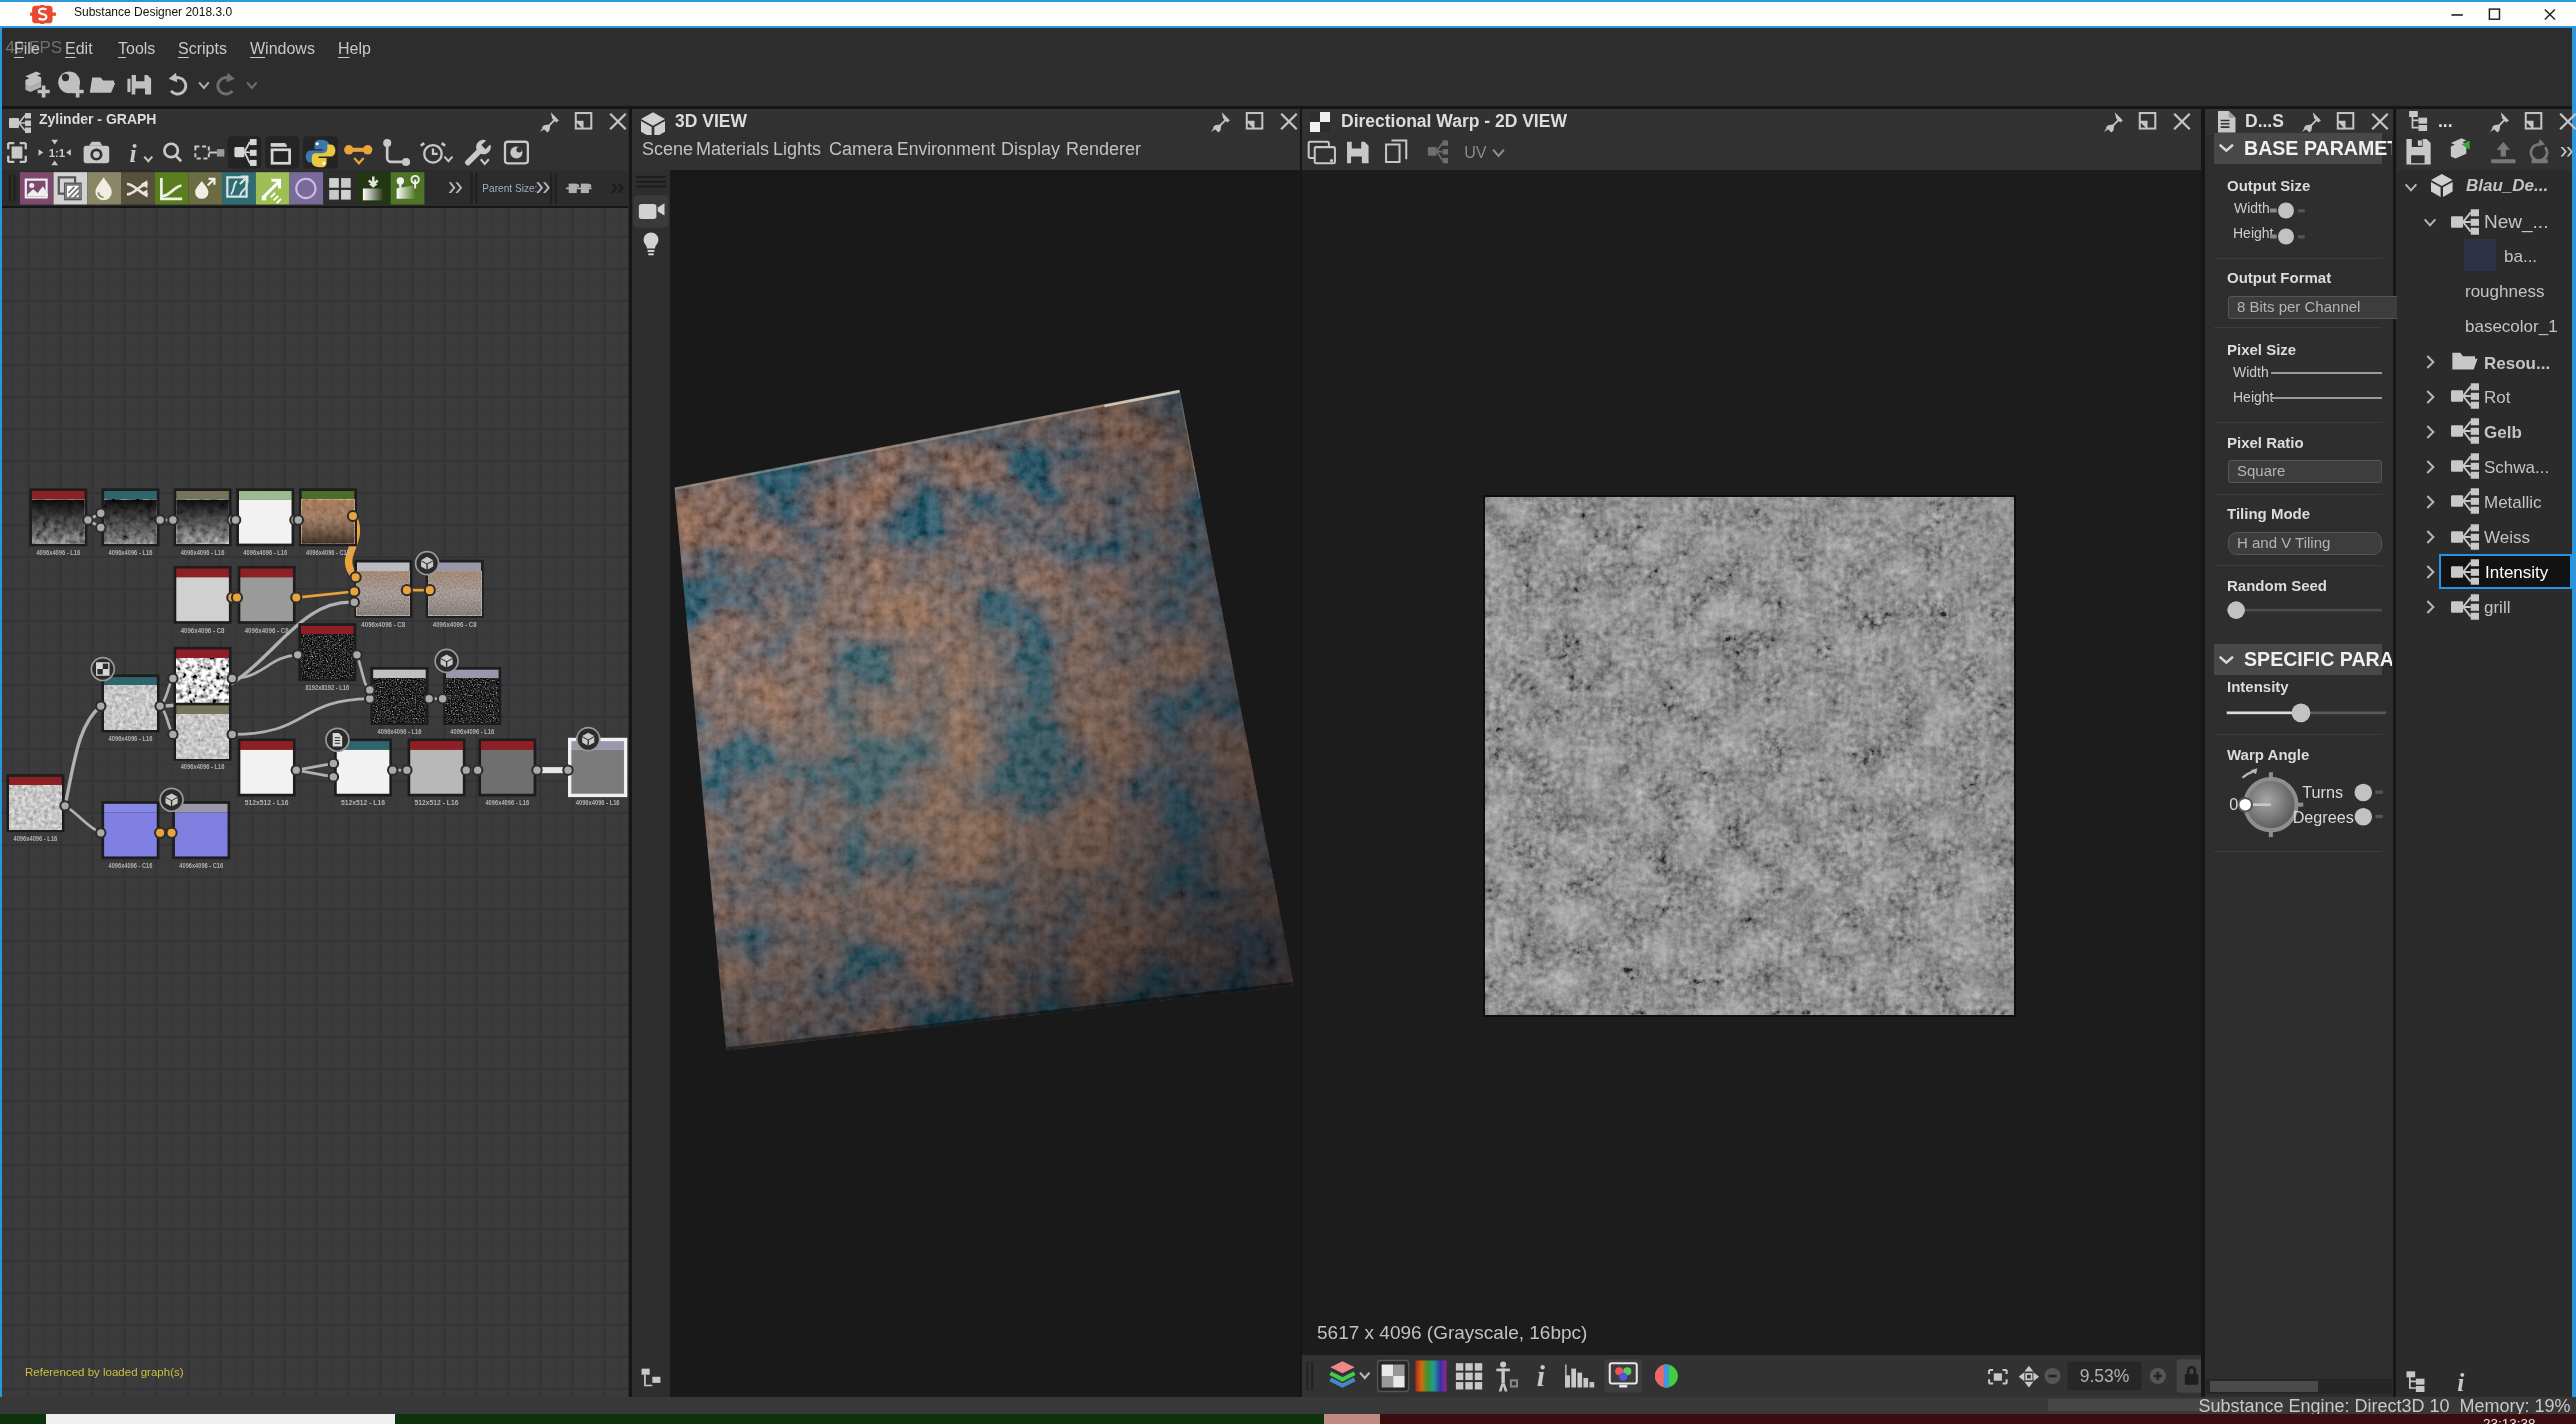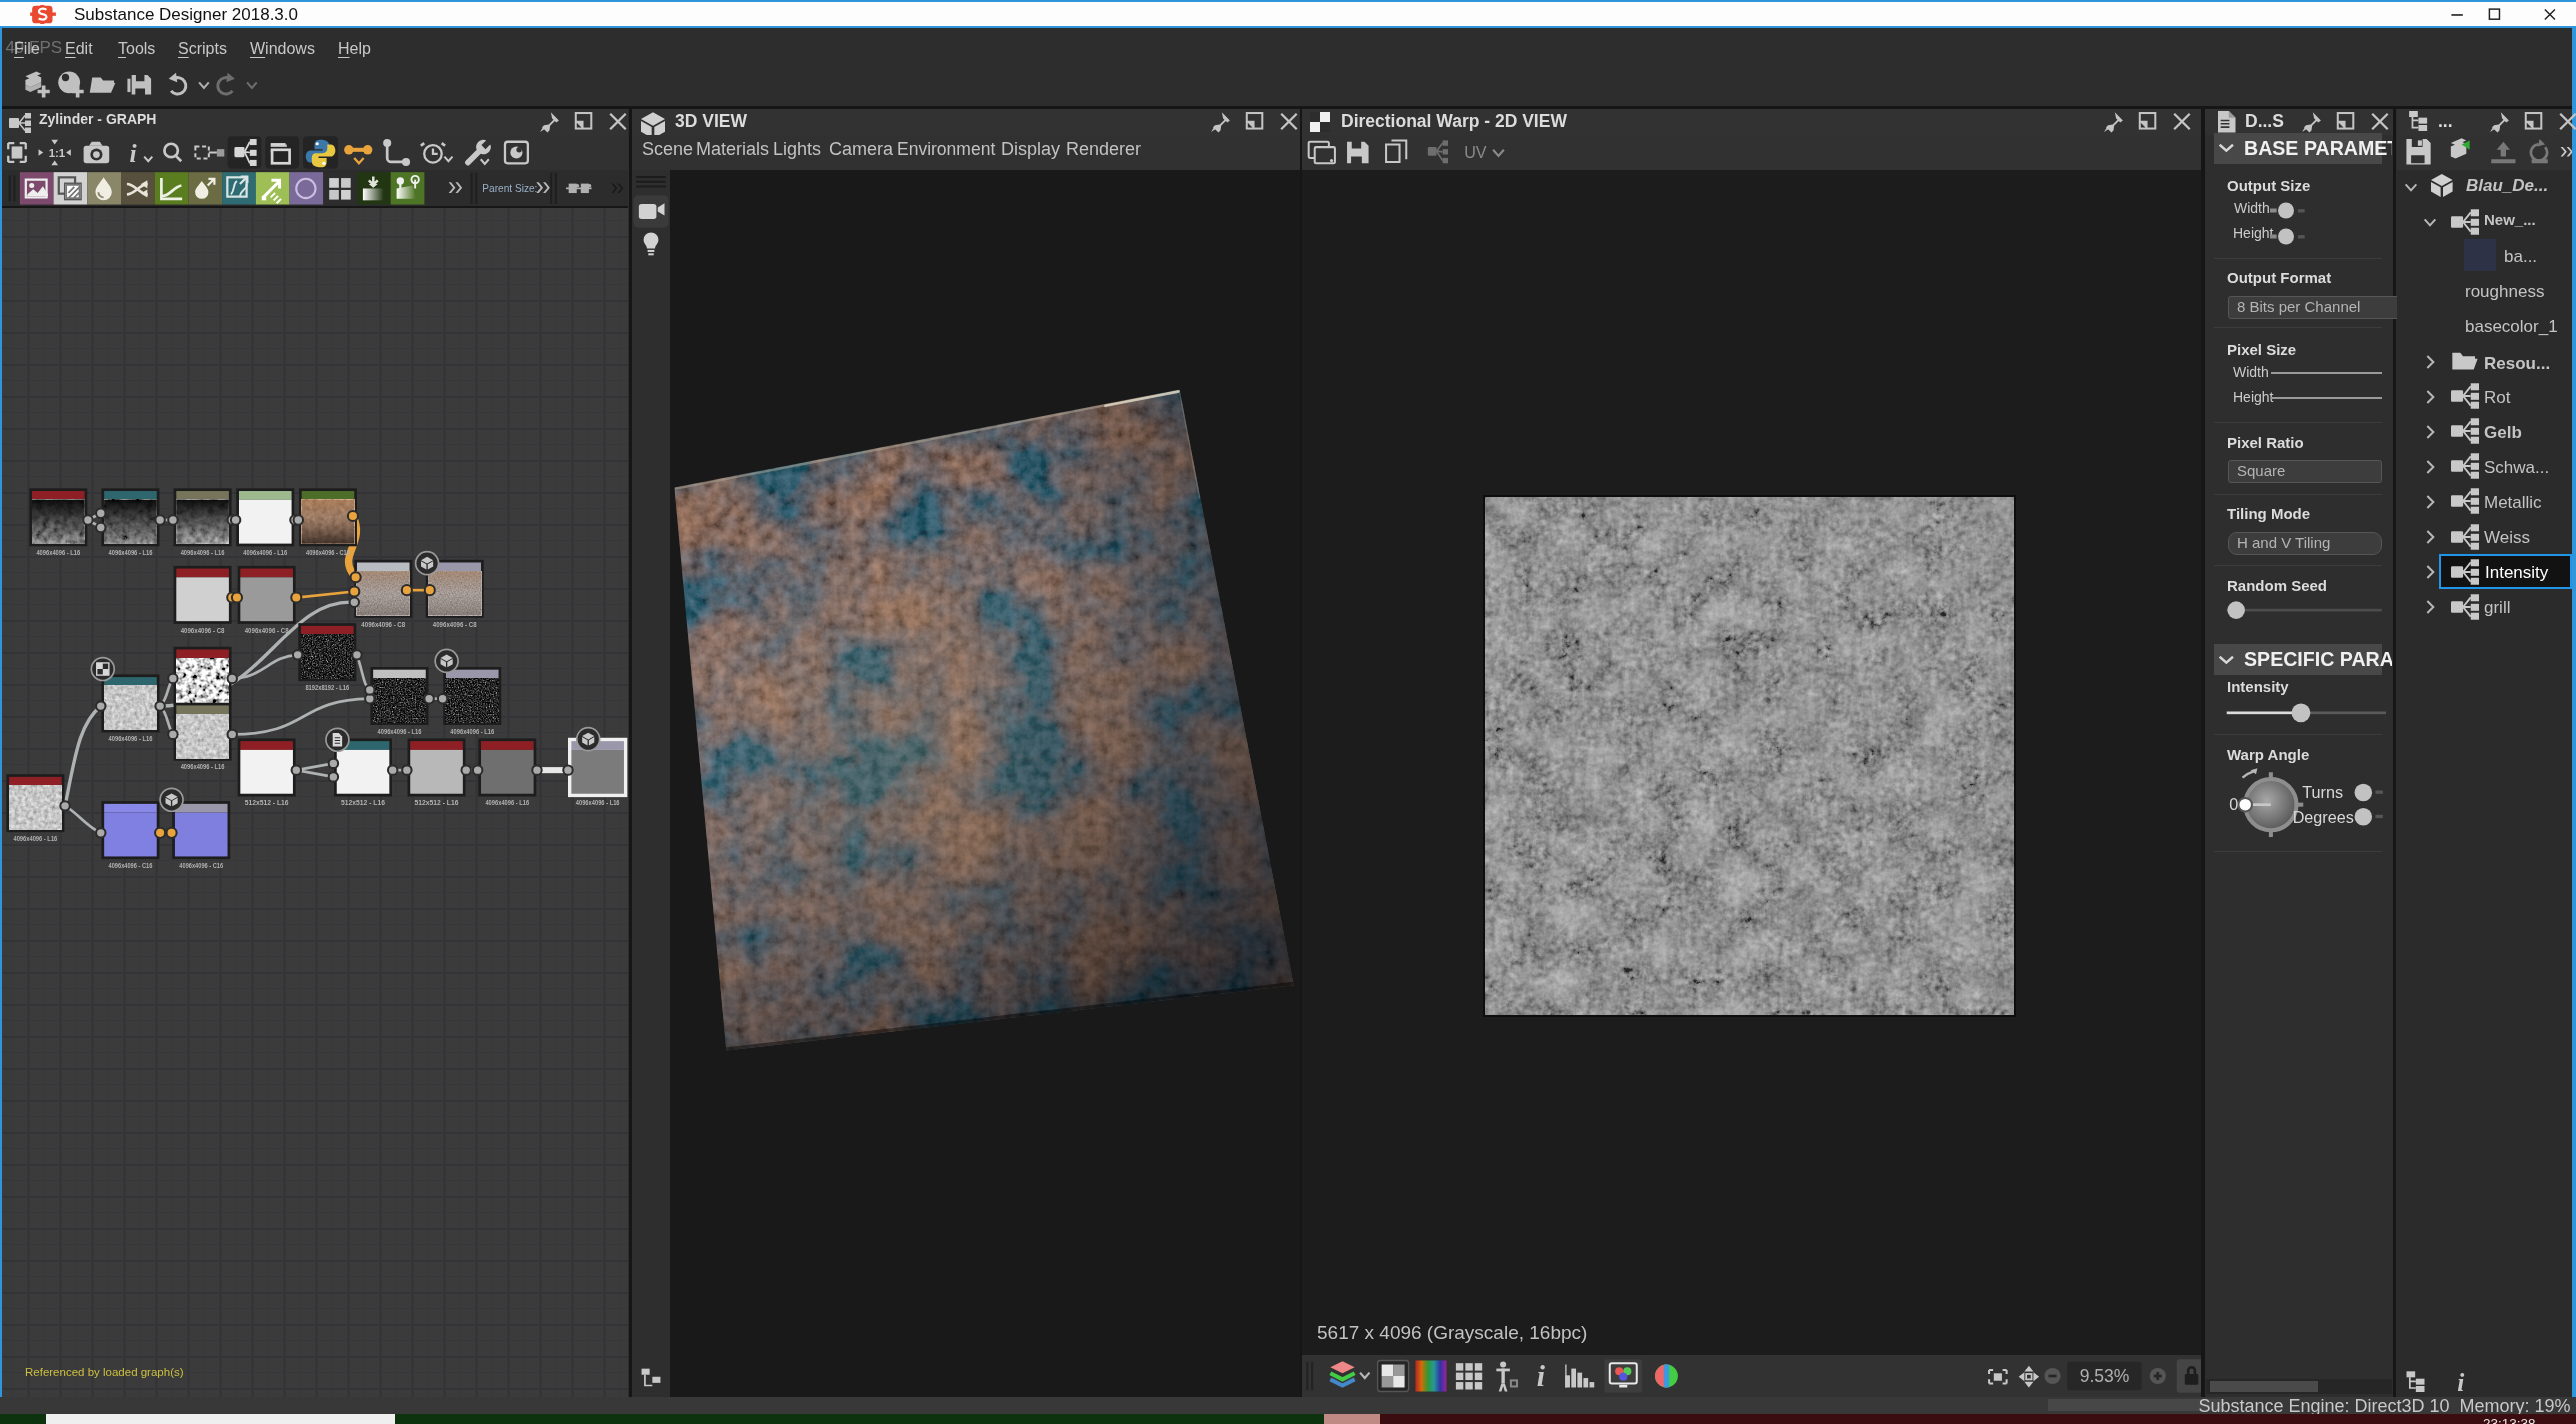--- a/index.html
+++ b/index.html
@@ -9,21 +9,21 @@
 
 <div class="abs" style="left:0;top:0;width:2576px;height:28px;background:#fdfdfd;border-top:2px solid #2f96dc;border-bottom:2px solid #2f96dc"></div>
 <svg class="abs" style="left:30px;top:4.7px" width="26" height="19" viewBox="0 0 38 28">
  <rect x="3" y="1" width="30" height="26" rx="5" fill="#e8492f"></rect>
  <rect x="0" y="11" width="6" height="5" fill="#e8492f"></rect>
     <rect x="32" y="11" width="6" height="5" fill="#e8492f"></rect>
  <rect x="15" y="-1" width="6" height="4" fill="#e8492f"></rect>
     <rect x="15" y="25" width="6" height="4" fill="#e8492f"></rect>
  <path d="M24 7c-2-2-8-2.4-10 0-1.8 2-1 4.5 1.5 5.5l6 1.8c2.8 1 3.4 4 1.3 5.8-2.4 2-8 1.7-10-.5" stroke="#fff" stroke-width="3.2" fill="none"></path>
 </svg>
-<div class="abs" style="left:74px;top:5.4px;font-size:17px;color:#111;">Substance Designer 2018.3.0</div>
+<div class="abs" style="left:74px;top:5.4px;font-size:12px;color:#111;">Substance Designer 2018.3.0</div>
 <svg class="abs" style="left:2442px;top:8px" width="121" height="15" viewBox="0 0 180 22">
  <rect x="14" y="9" width="17" height="2.4" fill="#222"></rect>
  <rect x="70.5" y="1.5" width="15" height="15" fill="none" stroke="#222" stroke-width="2.2"></rect>
  <path d="M153 2 L168 17 M168 2 L153 17" stroke="#222" stroke-width="2.2"></path>
 </svg>
 
 <div class="abs" style="left:0;top:32px;width:2576px;height:74px;background:#2d2d2d"></div>
 <div class="abs" style="left:5.4px;top:38px;font-size:17px;color:#707070;">49 FPS</div>
 <div class="abs" style="left:14px;top:40px;font-size:16px;color:#c8c8c8"><u>F</u>ile</div>
 <div class="abs" style="left:65px;top:40px;font-size:16px;color:#c8c8c8"><u>E</u>dit</div>
@@ -1067,21 +1067,21 @@
   </svg>
 <svg class="abs" style="left:2451px;top:209px" width="28" height="26" viewBox="0 0 44 40">
     <g fill="#c8c8c8">
       <rect x="0" y="11" width="19" height="18" rx="2"></rect>
       <rect x="31" y="0" width="13" height="11"></rect>
       <rect x="31" y="15" width="13" height="11"></rect>
       <rect x="31" y="29" width="13" height="11"></rect>
       <path d="M19 20 L31 5 M19 20 L31 20 M19 20 L31 35" stroke="#c8c8c8" stroke-width="3"></path>
     </g>
   </svg>
-<div class="abs" style="left:2484px;top:211px;font-size:15px;color:#c4c4c4;font-weight:bold;font-style:normal">New_...</div>
+<div class="abs" style="left:2484px;top:211px;font-size:19px;color:#c4c4c4;font-weight:normal;font-style:normal">New_...</div>
 <div class="abs" style="left:2464px;top:239px;width:32px;height:32px;background:#2e3247"></div>
 <div class="abs" style="left:2504px;top:247px;font-size:17px;color:#c4c4c4;font-weight:normal;font-style:normal">ba...</div>
 <div class="abs" style="left:2465px;top:282px;font-size:17px;color:#c4c4c4;font-weight:normal;font-style:normal">roughness</div>
 <div class="abs" style="left:2465px;top:317px;font-size:17px;color:#c4c4c4;font-weight:normal;font-style:normal">basecolor_1</div>
 <svg class="abs" style="left:2422px;top:354px" width="16" height="16" viewBox="0 0 24 24">
     <path d="M8 3 l9 9 -9 9" stroke="#b8b8b8" stroke-width="3" fill="none"></path>
   </svg>
 <svg class="abs" style="left:2451px;top:350px" width="28" height="23" viewBox="0 0 42 34">
     <path d="M2 4 h12 l4 5 h18 v4 h-28 l-6 16 z M2 29 l6-16 h32 l-6 16 z" fill="#c8c8c8"></path>
   </svg>

